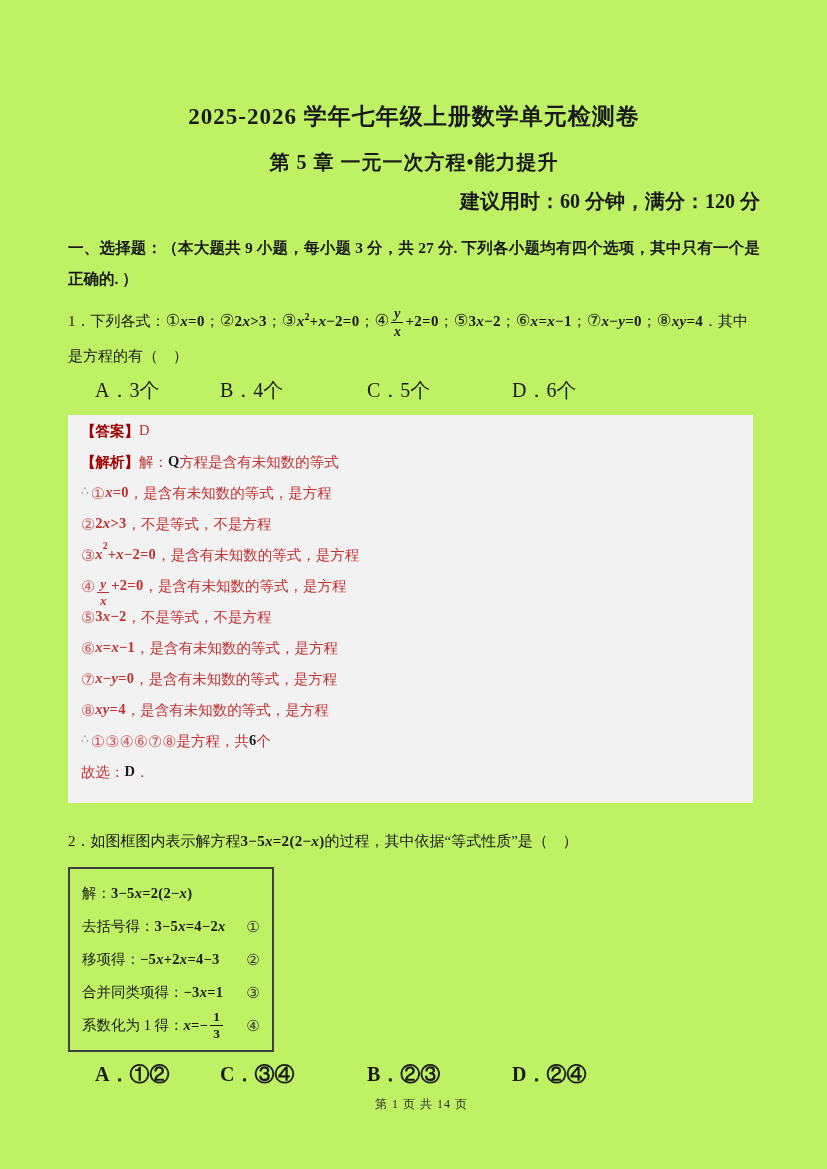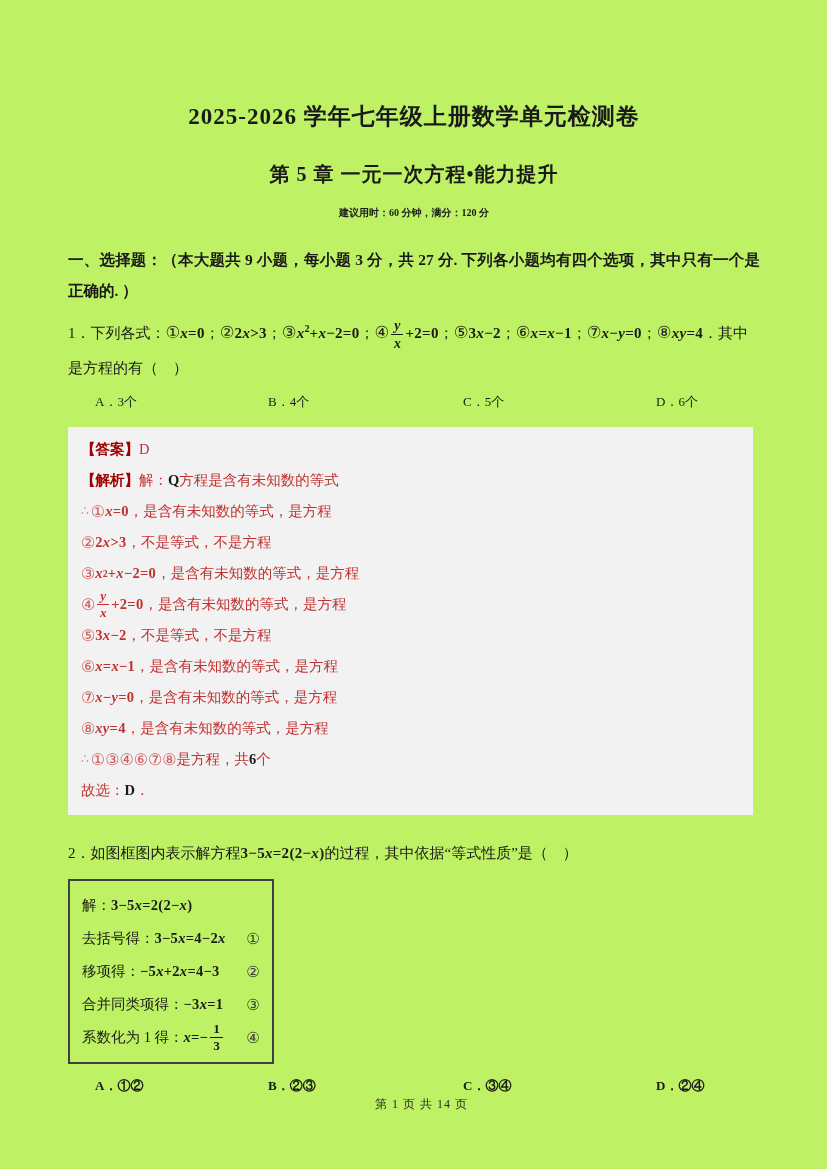--- a/index.html
+++ b/index.html
@@ -14,63 +14,62 @@
   }
   .content{padding:0 67px 0 68px;}
   .title{
     padding-top:102px;
     text-align:center;
     font-size:23px;font-weight:bold;
     letter-spacing:1px;
     line-height:30px;
   }
   .subtitle{
-    margin-top:28px;
+    margin-top:16px;
     text-align:center;
     font-size:20px;font-weight:bold;
     letter-spacing:1px;
     line-height:28px;
   }
   .meta{
     margin-top:15px;
-    text-align:center;
-    font-size:10px;font-weight:bold;
+    text-align:right;
+    font-size:20px;font-weight:bold;
     line-height:20px;
   }
   .section-heading{
     margin-top:21px;
     font-size:15.5px;font-weight:bold;
     line-height:31px;
     text-align:justify;
   }
   .q-stem{
     margin-top:9px;
     font-size:15px;
     line-height:35px;
   }
   .options-row{
     display:flex;
     padding-left:27px;
-    font-size:13px;
+    font-size:20px;
     line-height:30px;
     margin-top:1px;
-    gap:48px;
   }
   .options-row .opt:nth-child(1){width:125px;}
   .options-row .opt:nth-child(2){width:147px;}
   .options-row .opt:nth-child(3){width:145px;}
   .answer-block{
     margin-top:10px;
     margin-right:7px;
     background:#f2f2f2;
     padding:7px 10px 9px 13px;
     font-size:14.5px;
   }
   .ans-line{
-    display:flex;align-items:center;
+    display:flex;align-items:flex-start;
     min-height:31px;
     color:#c23030;
     white-space:pre;
   }
   .seg-label{color:#a00000;font-weight:bold;}
   .seg-b{color:#1a1a1a;font-weight:bold;}
   .seg-sym{color:#9a8c8c;font-size:0.85em;padding-right:2px;}
   .seg-circ{font-size:1.1em;}
   .ans-line .seg-circ{color:#cd5c5c;}
   .seg-m{font-weight:bold;letter-spacing:0.3px;}
@@ -154,21 +153,21 @@
     <div class="flow-box">
       <div class="box-line"><span class="seg-txt">解：</span><span class="seg-m"><span>3−5</span><i>x</i><span>=2(2−</span><i>x</i><span>)</span></span></div>
       <div class="box-line"><span class="seg-txt">去括号得：</span><span class="seg-m"><span>3−5</span><i>x</i><span>=4−2</span><i>x</i></span><span class="seg-circ">①</span></div>
       <div class="box-line"><span class="seg-txt">移项得：</span><span class="seg-m"><span>−5</span><i>x</i><span>+2</span><i>x</i><span>=4−3</span></span><span class="seg-circ">②</span></div>
       <div class="box-line"><span class="seg-txt">合并同类项得：</span><span class="seg-m"><span>−3</span><i>x</i><span>=1</span></span><span class="seg-circ">③</span></div>
       <div class="box-line"><span class="seg-txt">系数化为 1 得：</span><span class="seg-m"><i>x</i><span>=−</span></span><span class="seg-frac"><span class="fr-n"><span>1</span></span><span class="fr-d"><span>3</span></span></span><span class="seg-circ">④</span></div>
     </div>
 
     <div class="options-row q2-options">
       <span class="opt">A．①②</span>
+      <span class="opt">C．③④</span>
       <span class="opt">B．②③</span>
-      <span class="opt">C．③④</span>
       <span class="opt">D．②④</span>
     </div>
 
   </div>
 
   <div class="footer">第 1 页 共 14 页</div>
 </div>
 
 </body></html>

